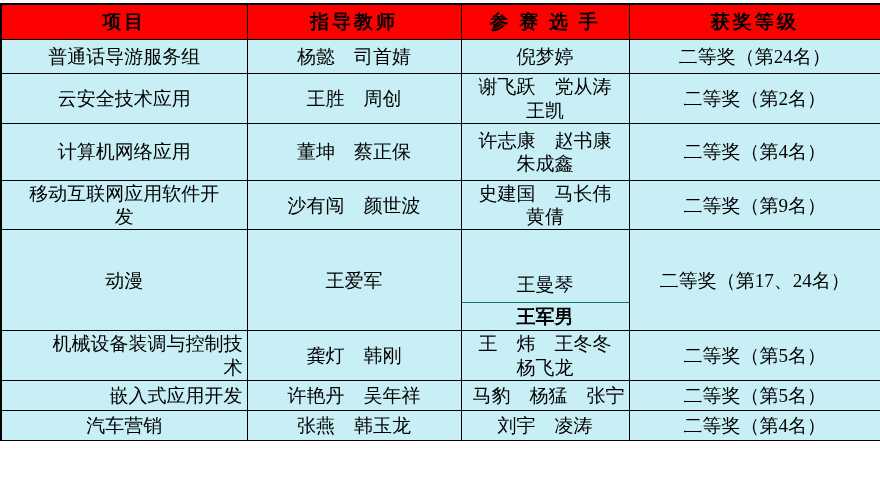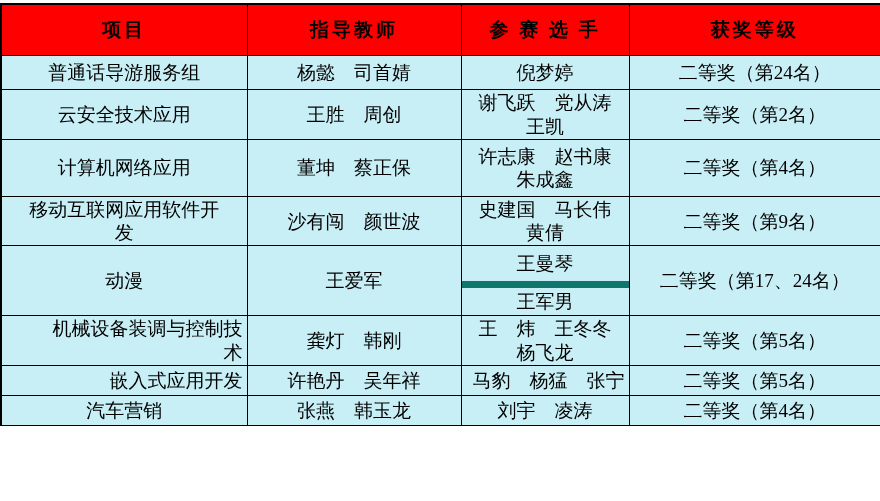--- a/index.html
+++ b/index.html
@@ -23,21 +23,21 @@
     overflow: hidden;
   }
   .award-table th {
     background: #ff0000;
     color: #000000;
     font-size: 19px;
     font-weight: bold;
     letter-spacing: 3px;
     text-align: center;
     vertical-align: middle;
-    padding: 12px 2px;
+    padding: 4px 2px;
   }
   .award-table td {
     background: #c9eff6;
     color: #000000;
     font-size: 19px;
     line-height: 1.22;
     text-align: center;
     vertical-align: middle;
     white-space: pre-line;
     padding: 1px 4px;
@@ -51,24 +51,26 @@
     white-space: normal;
   }
   .split-top, .split-bottom {
     display: flex;
     align-items: center;
     justify-content: center;
     white-space: pre-line;
   }
   .split-top {
     height: 35px;
-    border-bottom: 7px solid #0f766e;
+    border-bottom: 1px solid #0f766e;
+    margin-top: 37px;
   }
   .split-bottom {
     height: 27px;
+    font-weight: bold;
   }
 </style>
 </head>
 <body>
 
 <table class="award-table">
   <colgroup>
     <col style="width:246px">
     <col style="width:214px">
     <col style="width:168px">

